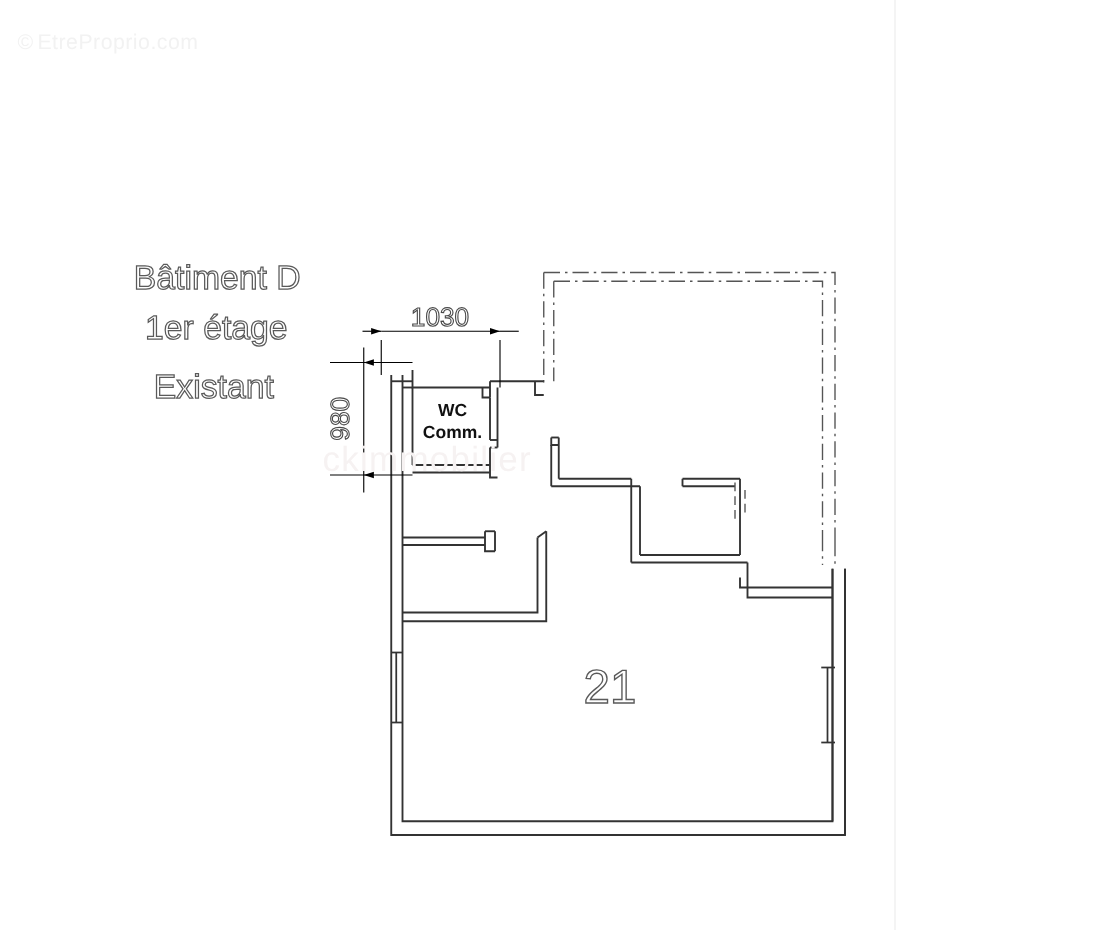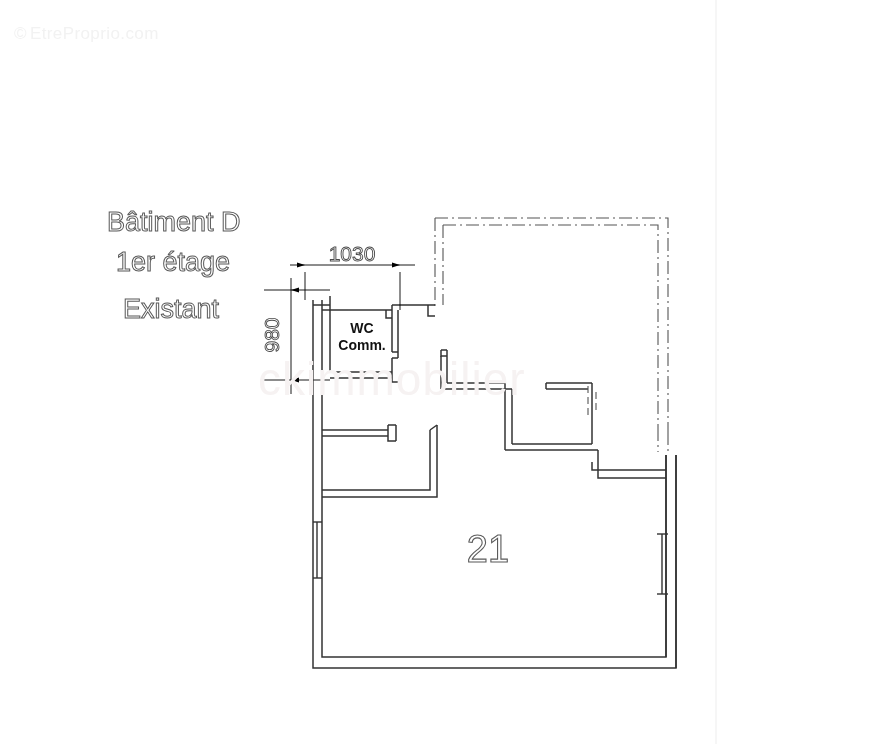--- a/index.html
+++ b/index.html
@@ -38,21 +38,21 @@
     user-select: none;
   }
   .wm-brand .c-mark {
     display: inline-block;
     margin-right: 3px;
   }
   .wm-center {
     position: absolute;
     left: 258px;
     top: 352px;
-    font-size: 46px;
+    font-size: 28px;
     color: #f6f2f2;
     font-family: "Liberation Sans", sans-serif;
     white-space: nowrap;
     user-select: none;
     letter-spacing: 1px;
   }
 </style>
 </head>
 <body>
 

